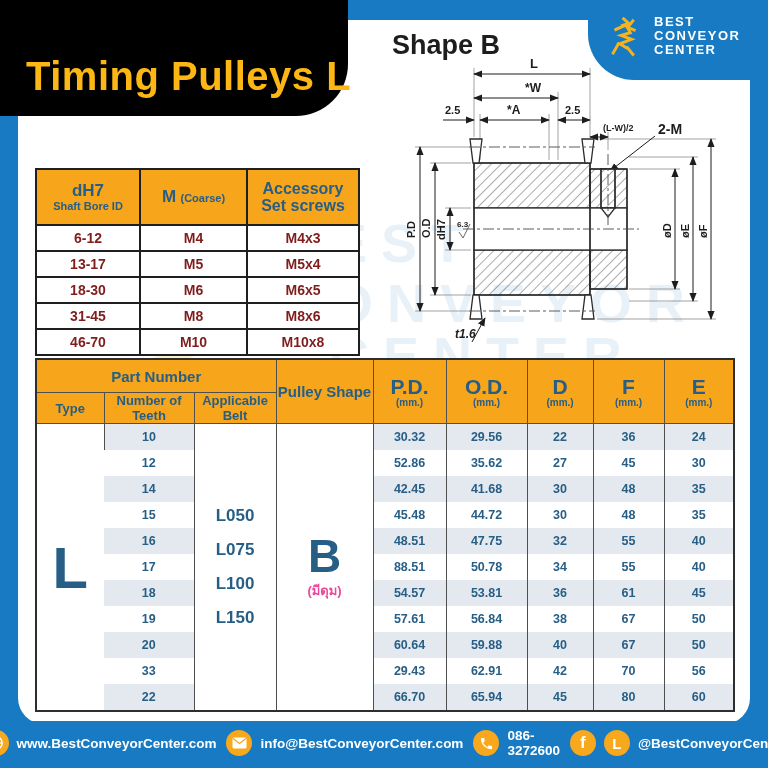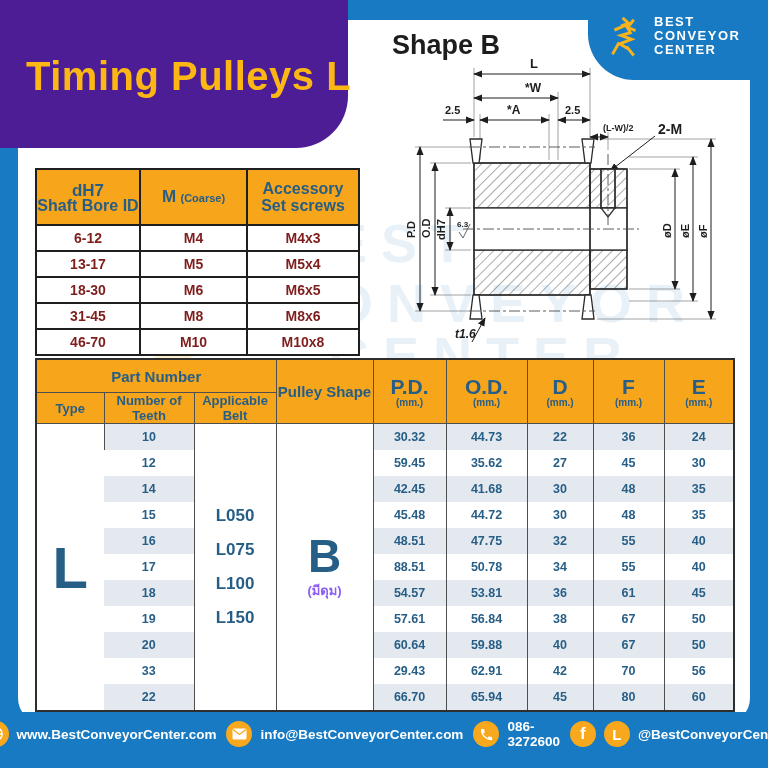--- a/index.html
+++ b/index.html
@@ -3,21 +3,21 @@
 <meta charset="utf-8">
 <style>
   html,body{margin:0;padding:0;}
   body{width:768px;height:768px;position:relative;overflow:hidden;
        font-family:"Liberation Sans",sans-serif;background:#177AC2;}
   .abs{position:absolute;}
 
   
   #white-area{left:18px;top:20px;width:732px;height:704px;background:#ffffff;
               border-radius:26px;z-index:1;}
-  #banner{left:0;top:0;width:348px;height:148px;background:#4c1d95;
+  #banner{left:0;top:0;width:348px;height:116px;background:#000000;
           border-radius:0 0 52px 0;z-index:4;}
   #page-title{left:26px;top:54px;font-size:40px;font-weight:bold;color:#FDB714;
               letter-spacing:.5px;white-space:nowrap;}
   #logo-block{left:588px;top:0;width:180px;height:80px;background:#177AC2;
               border-radius:0 0 0 46px;z-index:4;}
   .logo-text{left:66px;top:15px;color:#fff;font-weight:bold;font-size:13px;
              line-height:14px;letter-spacing:1.5px;}
 
   
   .wm{z-index:2;pointer-events:none;}
@@ -32,21 +32,21 @@
                 line-height:16px;z-index:3;}
 
   
   #tapped-table{left:35px;top:168px;z-index:3;}
   table{border-collapse:collapse;table-layout:fixed;}
   .tt{width:323px;border:2px solid #1f1f1f;}
   .tt th,.tt td{border:2px solid #1f1f1f;text-align:center;vertical-align:middle;padding:0;}
   .tt thead th{background:#F7A51B;color:#275E86;height:54px;}
   .tt td{height:24px;background:#fff;color:#7f1d1d;font-weight:bold;font-size:14px;}
   .tt .h-main{font-size:17px;font-weight:bold;line-height:18px;}
-  .tt .h-sub{font-size:16px;font-weight:bold;line-height:12px;}
+  .tt .h-sub{font-size:11px;font-weight:bold;line-height:12px;}
   .tt .h-inline{font-size:11px;font-weight:bold;}
   .tt .h-two{font-size:16px;font-weight:bold;line-height:17px;}
 
   
   #main-table{left:35px;top:358px;z-index:3;}
   .mt{width:698px;border:2px solid #2e2e2e;}
   .mt th,.mt td{border-left:1.5px solid #4f4f4f;text-align:center;vertical-align:middle;padding:0;}
   .mt th:first-child,.mt td:first-child{border-left:none;}
   .mt thead th{background:#F7A51B;color:#275E86;border-bottom:1.5px solid #4f4f4f;}
   .mt .hr1 th{height:32px;}
@@ -54,28 +54,28 @@
   .mt .pn{font-size:15px;}
   .mt .col-big{font-size:21px;line-height:21px;font-weight:bold;}
   .mt .col-unit{font-size:10px;line-height:11px;font-weight:bold;}
   .mt tbody td{height:26px;color:#275E86;font-weight:bold;font-size:12.5px;}
   .mt tbody tr:nth-child(odd) td{background:#E3E9EF;}
   .mt tbody tr:nth-child(even) td{background:#fff;}
   .mt tbody td.merge{background:#fff !important;}
   .type-big{font-size:58px;font-weight:bold;color:#275E86;}
   .belt-list div{font-size:17px;font-weight:bold;color:#275E86;margin:14px 0;}
   .shape-big{font-size:46px;line-height:44px;font-weight:bold;color:#275E86;}
-  .shape-note{font-size:13px;font-weight:bold;color:#8b5cf6;margin-top:2px;}
+  .shape-note{font-size:13px;font-weight:bold;color:#ec4899;margin-top:2px;}
 
   
   #diagram{left:375px;top:42px;z-index:3;}
   #diagram text{font-family:"Liberation Sans",sans-serif;fill:#1d1d1d;font-weight:bold;}
 
   
-  #footer{left:0;bottom:12px;width:768px;height:44px;background:#177AC2;z-index:5;
+  #footer{left:0;bottom:3px;width:768px;height:44px;background:#177AC2;z-index:5;
           display:flex;align-items:center;justify-content:center;gap:10px;}
   .f-item{display:flex;align-items:center;gap:8px;color:#fff;font-weight:bold;font-size:13.5px;}
   .f-ic{width:26px;height:26px;border-radius:50%;background:#F7A81C;display:flex;
         align-items:center;justify-content:center;flex:0 0 auto;color:#fff;font-weight:bold;}
   .f-ic svg{display:block;}
 </style>
 </head>
 <body>
 
 <div id="white-area" class="abs"></div>
@@ -323,28 +323,28 @@
             <div>L075</div>
             <div>L100</div>
             <div>L150</div>
           </div>
         </td>
         <td rowspan="11" class="merge">
           <div class="shape-big">B</div>
           <div class="shape-note">(มีดุม)</div>
         </td>
         <td>30.32</td>
-        <td>44.73</td>
+        <td>29.56</td>
         <td>22</td>
         <td>36</td>
         <td>24</td>
       </tr>
       <tr>
           <td>12</td>
-          <td>59.45</td>
+          <td>52.86</td>
           <td>35.62</td>
           <td>27</td>
           <td>45</td>
           <td>30</td>
         </tr>
       <tr>
           <td>14</td>
           <td>42.45</td>
           <td>41.68</td>
           <td>30</td>

